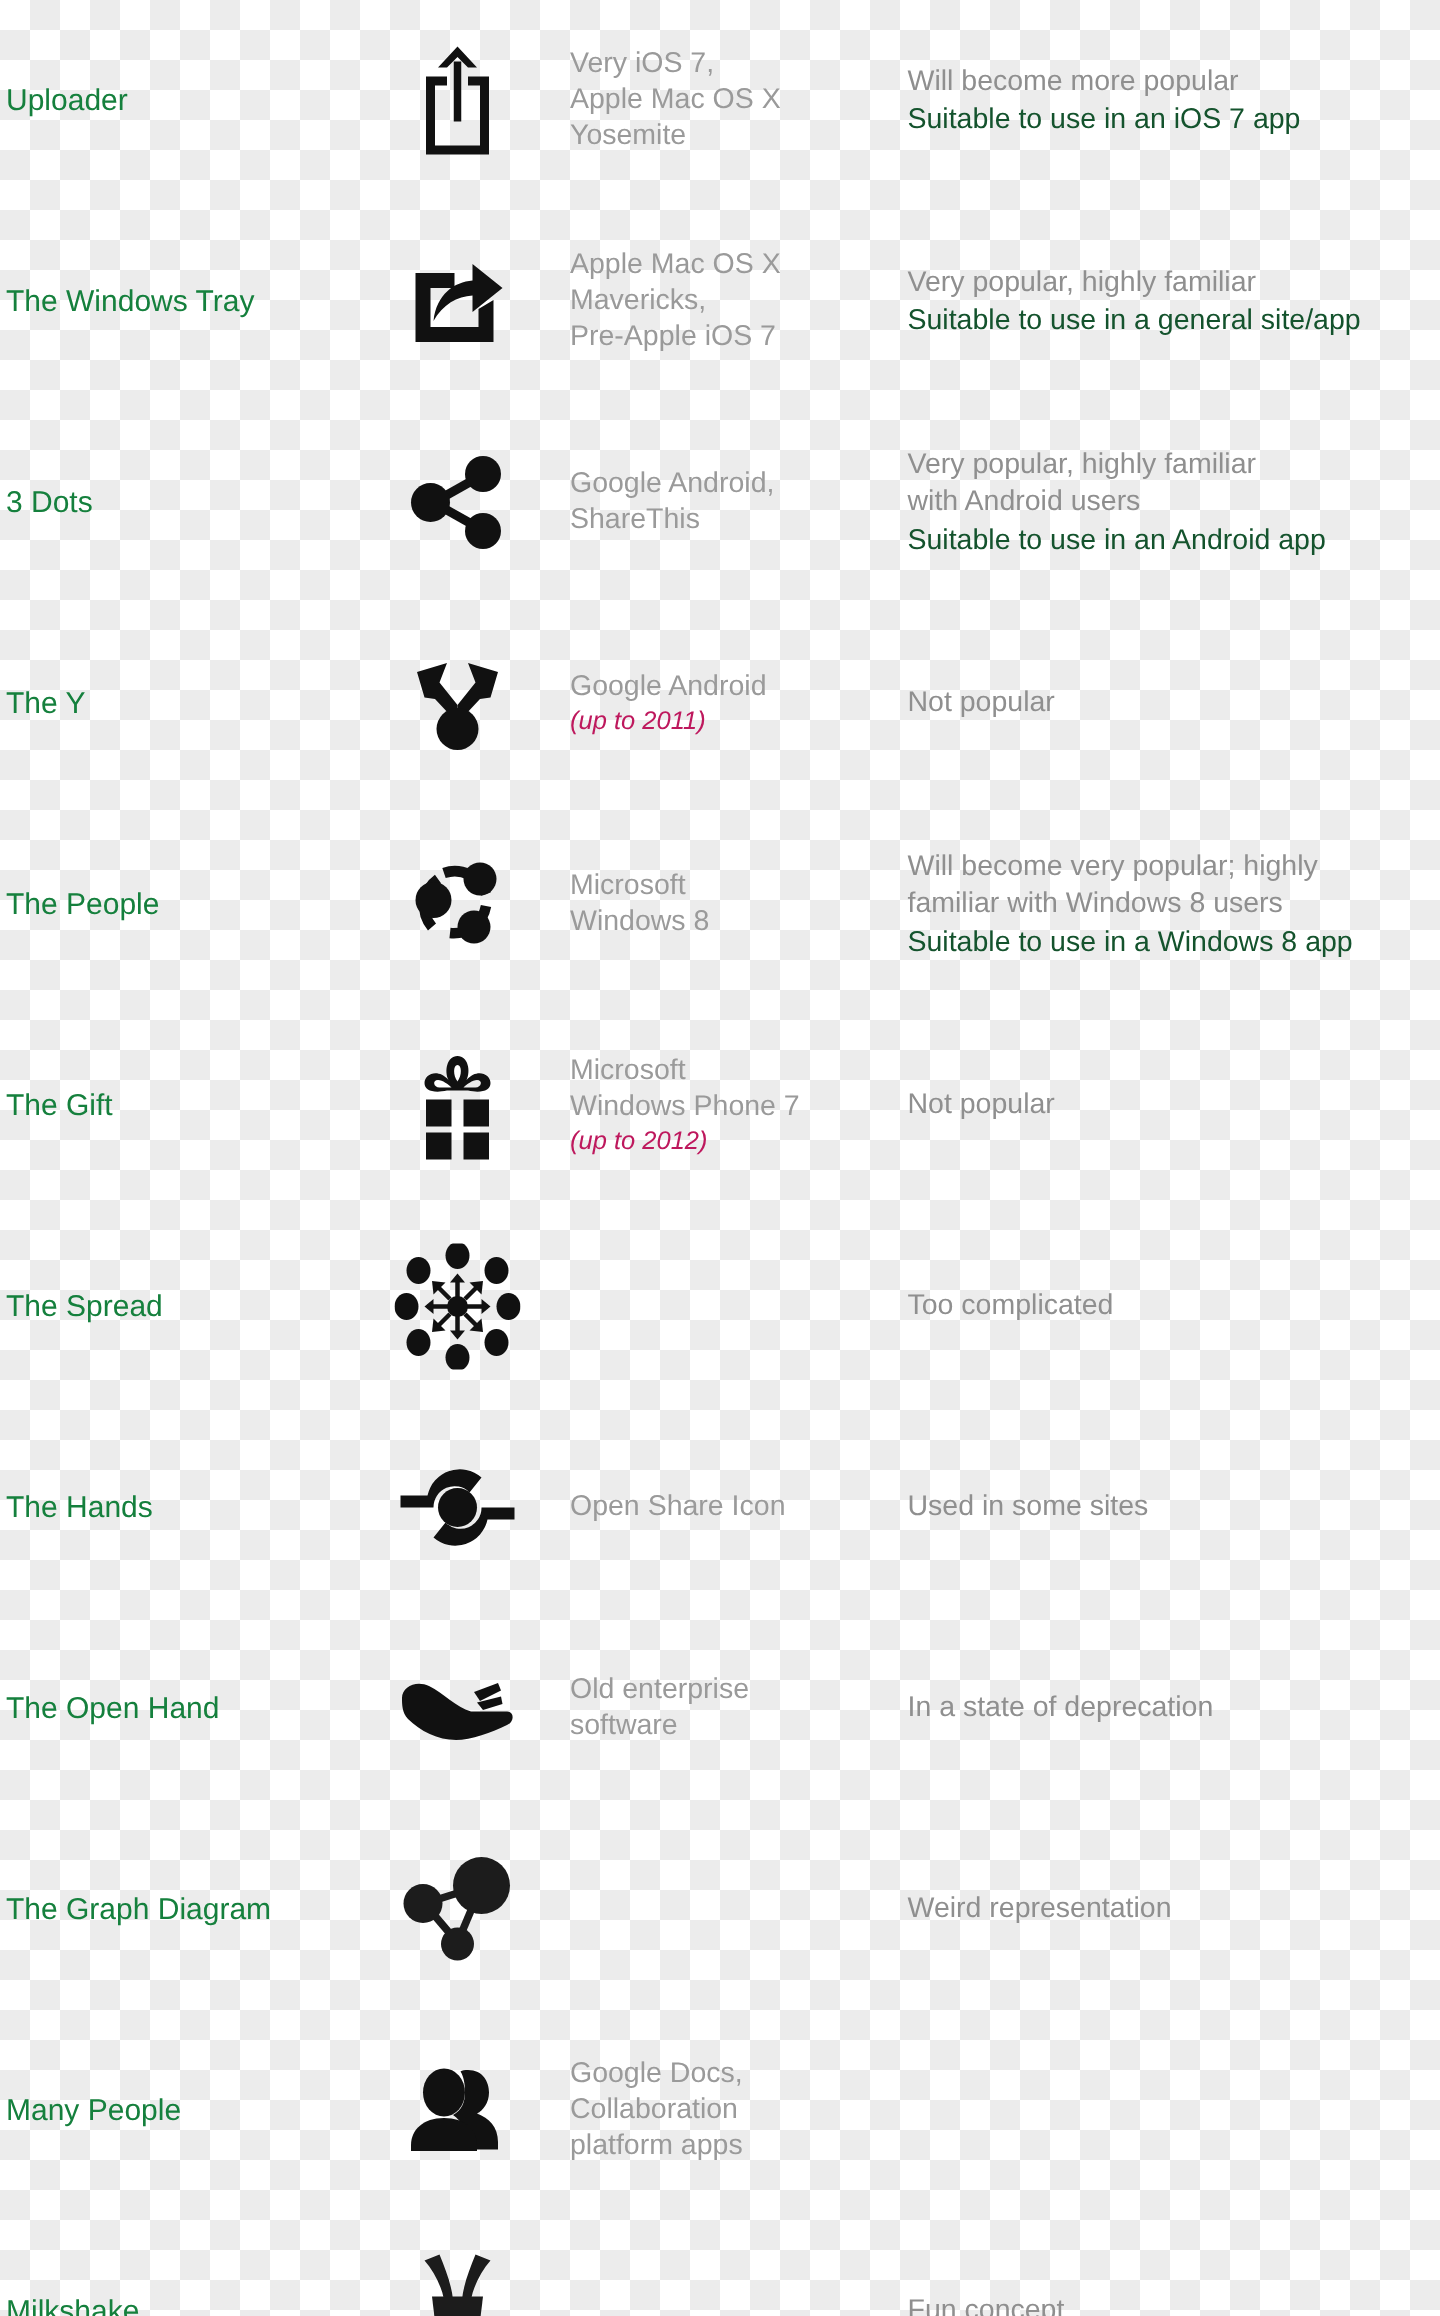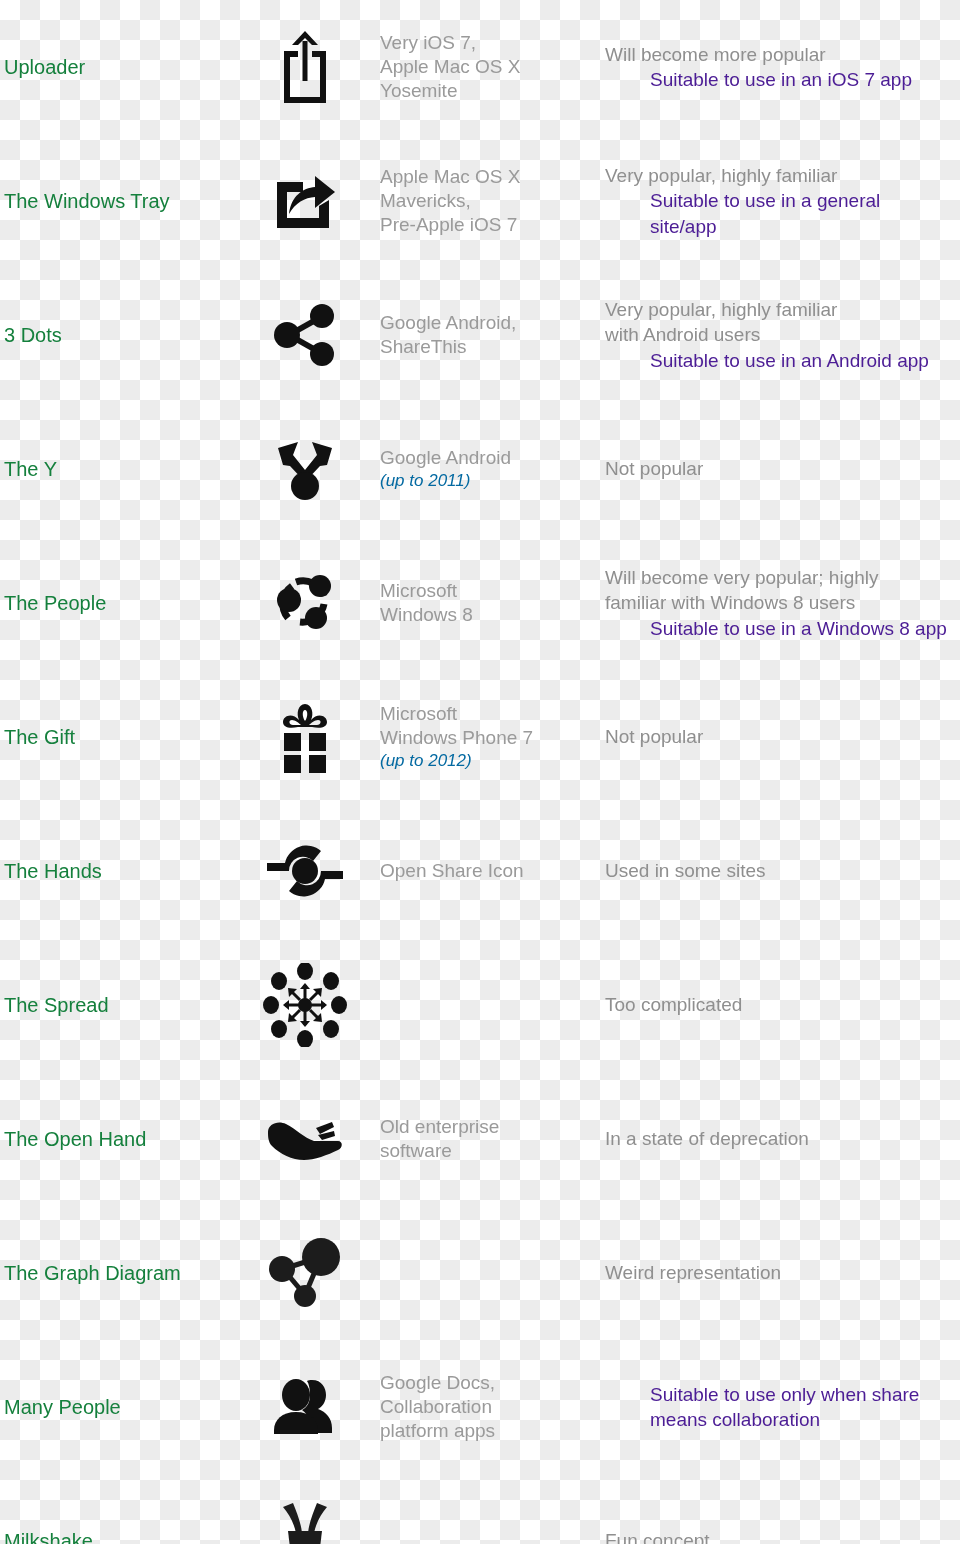--- a/index.html
+++ b/index.html
@@ -54,34 +54,33 @@
   .col-platform {
     width: 225px;
     flex: 0 0 225px;
     font-size: 19px;
     color: #9a9a9a;
     line-height: 1.28;
   }
   .col-platform .sub {
     font-style: italic;
     font-size: 17px;
-    color: #0369a1;
+    color: #be185d;
   }
 
   .col-notes {
     flex: 1 1 auto;
     font-size: 19px;
     line-height: 1.32;
     color: #8f8f8f;
     padding-right: 12px;
   }
   .col-notes .verdict {
-    color: #4c1d95;
+    color: #14532d;
     display: block;
-    margin-left: 45px;
   }
   .col-notes .note {
     display: block;
   }
 
   svg { display: block; }
 </style>
 </head>
 <body>
 
@@ -215,39 +214,20 @@
         <rect x="33" y="55" width="17" height="18" fill="#111"></rect>
       </svg>
     </div>
     <div class="col-platform">
       <div>Microsoft</div>
       <div>Windows Phone 7</div>
       <div class="sub">(up to 2012)</div>
     </div>
     <div class="col-notes">
       <span class="note">Not popular</span>
-    </div>
-  </div>
-
-  <div class="row">
-    <div class="col-name">
-      <span>The Hands</span>
-    </div>
-    <div class="col-icon">
-      <svg width="80" height="60" viewBox="0 0 80 60">
-        <path d="M2 22 L20 22 A22 22 0 0 1 56 10 L48 20 A14 14 0 0 0 24 30 L2 30 Z" fill="#111"></path>
-        <path d="M78 38 L60 38 A22 22 0 0 1 24 50 L32 40 A14 14 0 0 0 56 30 L78 30 Z" fill="#111"></path>
-        <circle cx="40" cy="30" r="13" fill="#111"></circle>
-      </svg>
-    </div>
-    <div class="col-platform">
-      <div>Open Share Icon</div>
-    </div>
-    <div class="col-notes">
-      <span class="note">Used in some sites</span>
     </div>
   </div>
 
   <div class="row">
     <div class="col-name">
       <span>The Spread</span>
     </div>
     <div class="col-icon">
       <svg width="84" height="84" viewBox="0 0 84 84">
         <g stroke="#111" stroke-width="3">
@@ -284,20 +264,39 @@
     <div class="col-platform">
       <div></div>
     </div>
     <div class="col-notes">
       <span class="note">Too complicated</span>
     </div>
   </div>
 
   <div class="row">
     <div class="col-name">
+      <span>The Hands</span>
+    </div>
+    <div class="col-icon">
+      <svg width="80" height="60" viewBox="0 0 80 60">
+        <path d="M2 22 L20 22 A22 22 0 0 1 56 10 L48 20 A14 14 0 0 0 24 30 L2 30 Z" fill="#111"></path>
+        <path d="M78 38 L60 38 A22 22 0 0 1 24 50 L32 40 A14 14 0 0 0 56 30 L78 30 Z" fill="#111"></path>
+        <circle cx="40" cy="30" r="13" fill="#111"></circle>
+      </svg>
+    </div>
+    <div class="col-platform">
+      <div>Open Share Icon</div>
+    </div>
+    <div class="col-notes">
+      <span class="note">Used in some sites</span>
+    </div>
+  </div>
+
+  <div class="row">
+    <div class="col-name">
       <span>The Open Hand</span>
     </div>
     <div class="col-icon">
       <svg width="78" height="46" viewBox="0 0 78 46">
         <path d="M2 16 C2 8 12 4 20 8 C30 13 38 22 48 25 L72 25 C77 25 77 32 72 34 C62 39 48 44 38 44 C26 44 14 38 6 30 C2 26 2 20 2 16 Z" fill="#111"></path>
         <path d="M50 12 L66 6 L68 11 L54 18 Z" fill="#111"></path>
         <path d="M52 19 L68 15 L69 20 L56 24 Z" fill="#111"></path>
       </svg>
     </div>
     <div class="col-platform">
@@ -342,23 +341,20 @@
         <path d="M38 2 C48 2 52 10 52 17 C52 24 48 29 44 31 C52 34 58 40 58 50 L58 55 L36 55 C38 44 34 36 28 32 C34 29 36 23 36 17 C36 11 35 6 33 3 C34 2 36 2 38 2 Z" fill="#111"></path>
         <ellipse cx="22" cy="17" rx="14" ry="16" fill="#111"></ellipse>
         <path d="M22 34 C36 34 44 42 44 52 L44 56 L0 56 L0 52 C0 42 8 34 22 34 Z" fill="#111"></path>
       </svg>
     </div>
     <div class="col-platform">
       <div>Google Docs,</div>
       <div>Collaboration</div>
       <div>platform apps</div>
     </div>
-    <div class="col-notes">
-      <span class="verdict">Suitable to use only when share means collaboration</span>
-    </div>
   </div>
 
   <div class="row">
     <div class="col-name">
       <span>Milkshake</span>
     </div>
     <div class="col-icon">
       <svg width="60" height="80" viewBox="0 0 60 80">
         <path d="M8 6 L18 2 C22 12 26 22 27 32 L21 32 C19 22 14 13 8 6 Z" fill="#1c1c1c"></path>
         <path d="M52 6 L42 2 C38 12 34 22 33 32 L39 32 C41 22 46 13 52 6 Z" fill="#1c1c1c"></path>

